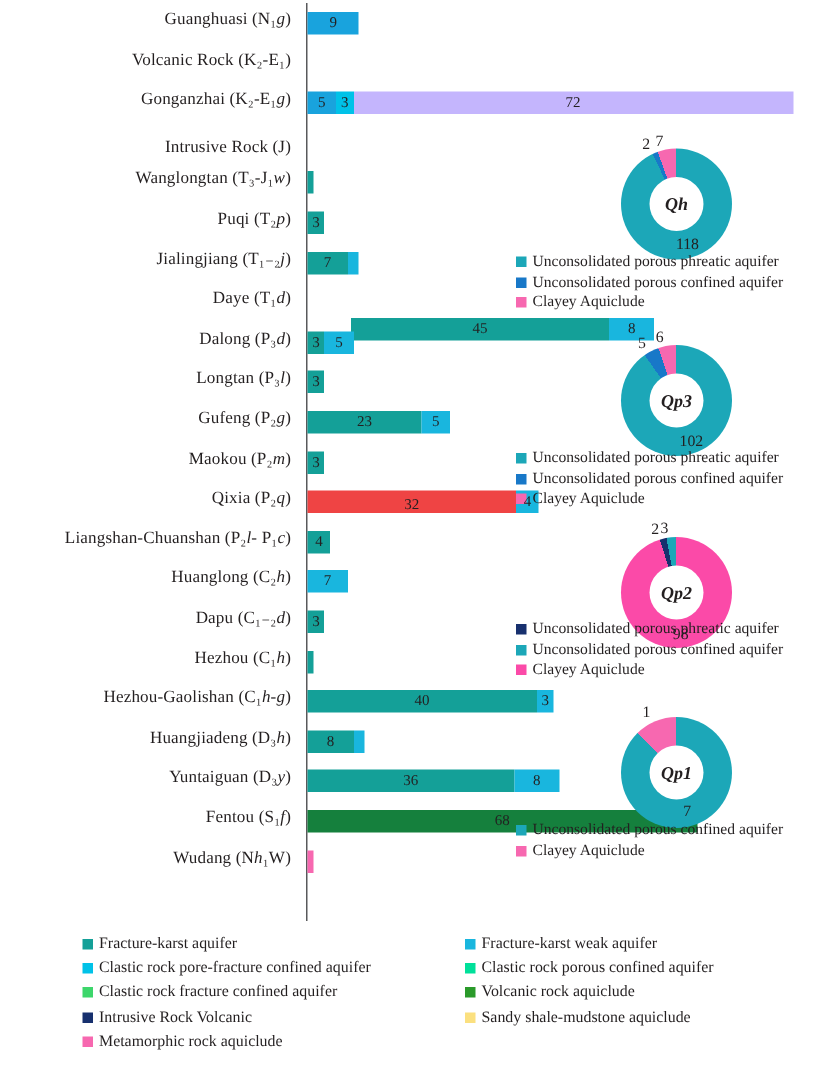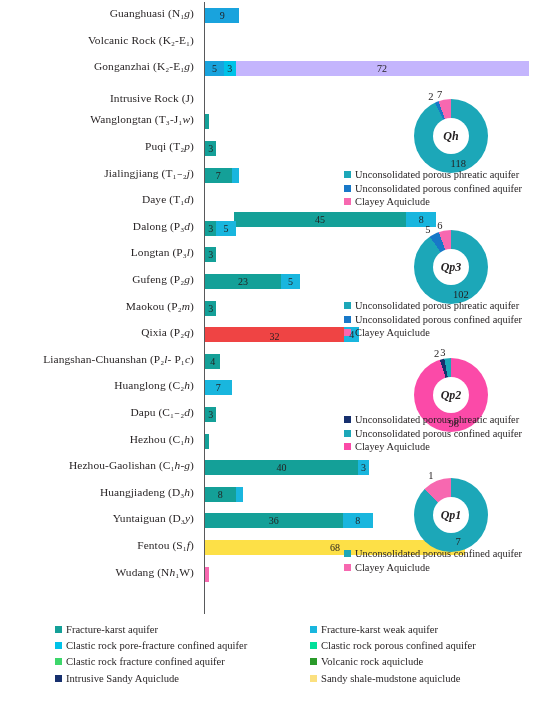--- a/index.html
+++ b/index.html
@@ -185,21 +185,21 @@
         <div class="bars" style="top: 513.4px;">
           <div class="seg" title="Fracture-karst aquifer: 36" style="width: 137.52px; background: rgb(20, 160, 152);">
             <span>36</span>
           </div>
           <div class="seg" title="Fracture-karst weak aquifer: 8" style="width: 30.56px; background: rgb(25, 182, 222);">
             <span>8</span>
           </div>
         </div>
         <div class="cat-label" style="top: 532px;">Fentou (S₁<span class="it">f</span>)</div>
         <div class="bars" style="top: 540px;">
-          <div class="seg" title="Sandy shale-mudstone aquiclude: 68" style="width: 259.76px; background: #fde047;">
+          <div class="seg" title="Sandy shale-mudstone aquiclude: 68" style="width: 259.76px; background: #15803d;">
             <span>68</span>
           </div>
         </div>
         <div class="cat-label" style="top: 558.6px;">Wudang (N<span class="it">h</span>₁W)</div>
         <div class="bars" style="top: 566.6px;">
           <div class="seg" title="Metamorphic rock aquiclude: 1" style="width: 4px; background: rgb(247, 104, 176);"></div>
         </div>
       </div>
   </div>
 
@@ -317,21 +317,25 @@
       <div class="lg-item" style="left: 55px; top: 32.4px;">
         <i class="sw" style="background: rgb(61, 214, 107);"></i>
         <span>Clastic rock fracture confined aquifer</span>
       </div>
       <div class="lg-item" style="left: 310px; top: 32.4px;">
         <i class="sw" style="background: rgb(42, 154, 42);"></i>
         <span>Volcanic rock aquiclude</span>
       </div>
       <div class="lg-item" style="left: 55px; top: 48.6px;">
         <i class="sw" style="background: rgb(23, 48, 110);"></i>
-        <span>Intrusive Sandy Aquiclude</span>
+        <span>Intrusive Rock Volcanic</span>
       </div>
       <div class="lg-item" style="left: 310px; top: 48.6px;">
         <i class="sw" style="background: rgb(251, 224, 127);"></i>
         <span>Sandy shale-mudstone aquiclude</span>
       </div>
+      <div class="lg-item" style="left: 55px; top: 64.8px;">
+        <i class="sw" style="background: rgb(247, 104, 176);"></i>
+        <span>Metamorphic rock aquiclude</span>
+      </div>
     </div>
 
 </div>
 
 </body></html>

